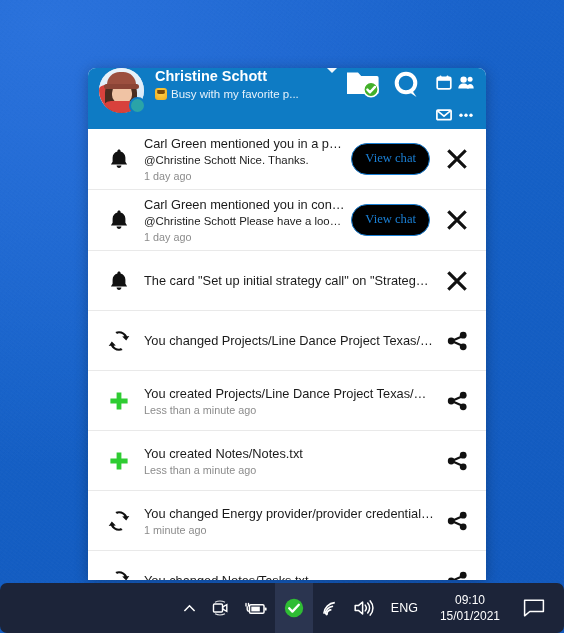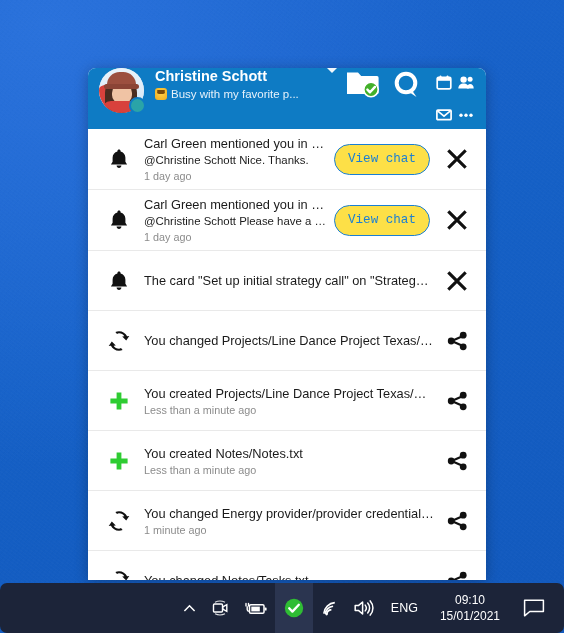--- a/index.html
+++ b/index.html
@@ -142,24 +142,24 @@
     font-size:11.4px; color:#1b1b1b; line-height:15px; margin-top:1px;
     white-space:nowrap; overflow:hidden; text-overflow:ellipsis;
   }
   .t3 {
     font-size:10.8px; color:#8c8c8c; line-height:14px; margin-top:1px;
     white-space:nowrap;
   }
   .row.tall { height:61px; }
   .viewchat {
     flex:0 0 auto;
-    border:1.4px solid #1a7fd4; color:#1a7fd4; background:#fde047;
+    border:1.4px solid #1a7fd4; color:#1a7fd4; background:#000000;
     border-radius:19px; font-size:12.6px;
     padding:7px 13px 8px; margin-right:10px; cursor:pointer;
-    font-family:Liberation Mono, monospace; white-space:nowrap;text-align:right;
+    font-family:Liberation Serif, serif; white-space:nowrap;text-align:right;
   }
   .act {
     width:34px; flex:0 0 auto;
     display:flex; align-items:center; justify-content:center; cursor:pointer;
   }
 
   
   .taskbar {
     position:absolute; left:0; bottom:0;
     width:564px; height:50px;

